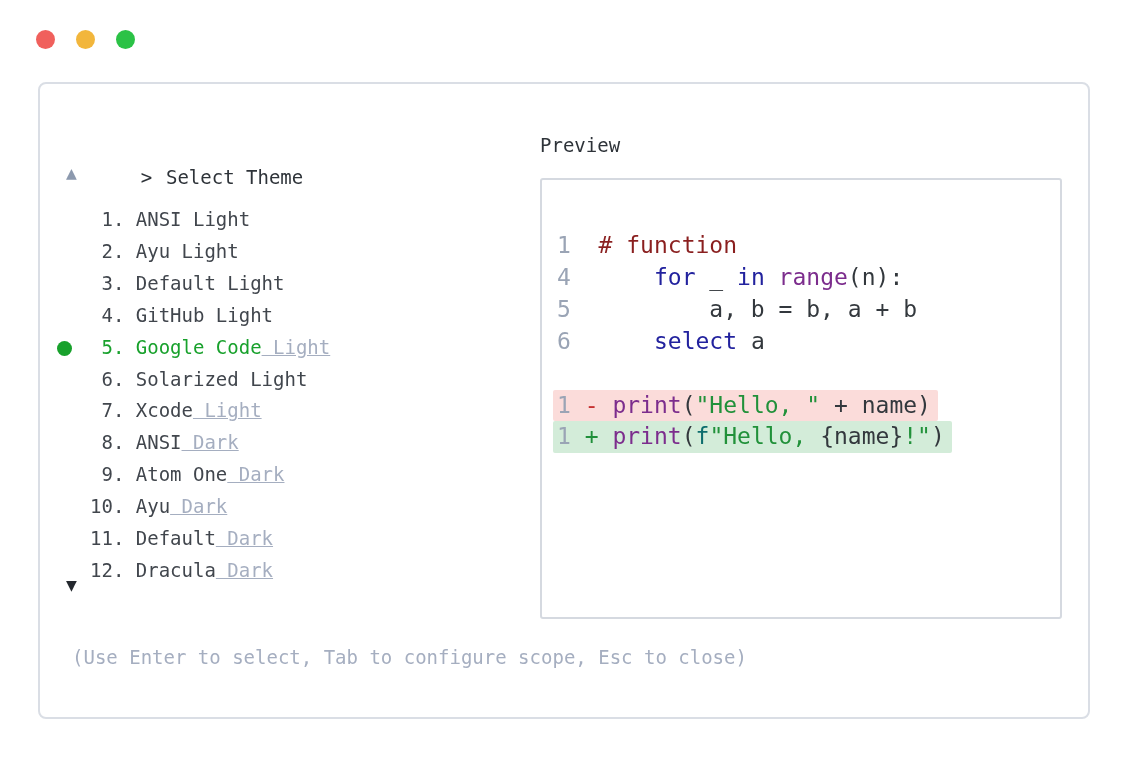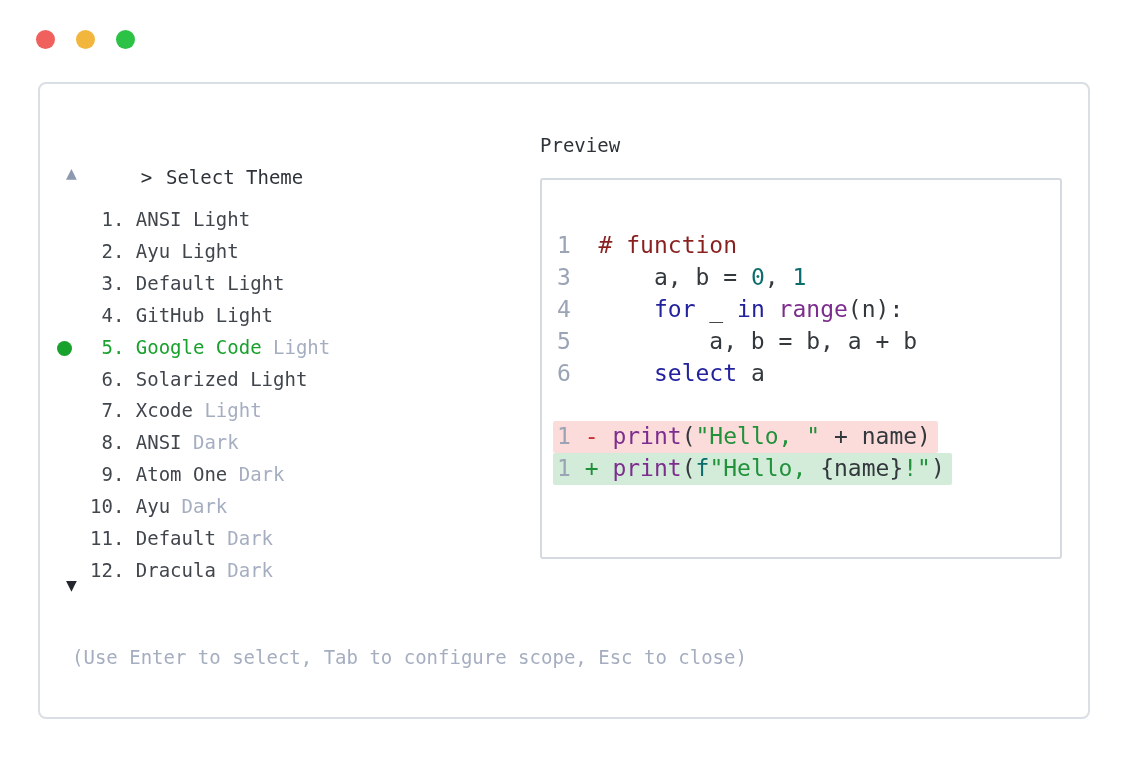--- a/index.html
+++ b/index.html
@@ -14,29 +14,29 @@
   
   .panel{position:absolute;left:38px;top:82px;width:1052px;height:637px;box-sizing:border-box;
          background:#ffffff;border:2px solid var(--panel_border);border-radius:8px;}
   .mono{font-family:"DejaVu Sans Mono", monospace;font-size:19px;line-height:31.9px;white-space:pre;}
   .prompt{position:absolute;left:32px;top:46px;color:var(--text_dark);text-align:right;}
   .prompt .sym{margin-right:13.85px;}
   .scroll-up{position:absolute;left:26px;top:80px;color:var(--arrow_up);font-size:18px;line-height:18px;}
   .scroll-down{position:absolute;left:26px;top:492px;color:var(--arrow_down);font-size:18px;line-height:18px;}
   .theme-list{position:absolute;left:50px;top:120px;}
   .trow{position:relative;white-space:pre;color:var(--list_text);}
-  .trow .seg.s-dim{color:var(--dim);}
+  .trow .seg.s-dim{color:var(--dim);text-decoration:underline;}
   .trow .seg.s-selected{color:var(--selected_green);text-align:center;}
   .trow .seg.s-normal{color:var(--list_text);}
   .bullet{position:absolute;left:-33px;top:9px;width:15px;height:15px;border-radius:50%;
           background:var(--selected_green);}
   .hint{position:absolute;left:32px;top:558px;color:var(--dim);}
   
   .preview-title{position:absolute;left:500px;top:46px;color:var(--text_dark);}
-  .preview-box{position:absolute;left:500px;top:94px;width:522px;height:381px;box-sizing:border-box;
+  .preview-box{position:absolute;left:500px;top:94px;width:522px;height:441px;box-sizing:border-box;
                background:#ffffff;border:2px solid var(--box_border);border-radius:3px;}
   .code{position:absolute;left:15px;top:50px;}
   .cl{white-space:pre;line-height:31.9px;font-size:23px;color:var(--code_plain);}
   .lt{display:inline-block;line-height:31.9px;padding:0 7px 0 4px;margin-left:-4px;border-radius:2px;}
   .lt.removed{background:var(--removed_bg);}
   .lt.added{background:var(--added_bg);}
   .tk-linenum{color:var(--linenum);}
   .tk-plain{color:var(--code_plain);}
   .tk-comment{color:var(--comment_red);}
   .tk-keyword{color:var(--kw);}
@@ -70,21 +70,20 @@
 
     <div class="scroll-down mono">▼</div>
 
     <div class="hint mono">(Use Enter to select, Tab to configure scope, Esc to close)</div>
 
     <div class="preview-title mono">Preview</div>
 
     <div class="preview-box">
       <div class="code" id="code-block">
           <div class="cl"><span class="lt"><span class="tk-linenum">1  </span><span class="tk-comment"># function</span></span></div>
-          <div class="cl"><span class="lt"><span class="tk-linenum">3  </span><span class="tk-plain">    a, b = </span><span class="tk-number">0</span><span class="tk-plain">, </span><span class="tk-number">1</span></span></div>
           <div class="cl"><span class="lt"><span class="tk-linenum">4  </span><span class="tk-plain">    </span><span class="tk-keyword">for</span><span class="tk-plain"> _ </span><span class="tk-keyword">in</span><span class="tk-plain"> </span><span class="tk-title">range</span><span class="tk-plain">(n):</span></span></div>
           <div class="cl"><span class="lt"><span class="tk-linenum">5  </span><span class="tk-plain">        a, b = b, a + b</span></span></div>
           <div class="cl"><span class="lt"><span class="tk-linenum">6  </span><span class="tk-plain">    </span><span class="tk-keyword">select</span><span class="tk-plain"> a</span></span></div>
           <div class="cl"><span class="lt">&nbsp;</span></div>
           <div class="cl"><span class="lt removed"><span class="tk-linenum">1 </span><span class="tk-minus">- </span><span class="tk-title">print</span><span class="tk-plain">(</span><span class="tk-string">"Hello, "</span><span class="tk-plain"> + name)</span></span></div>
           <div class="cl"><span class="lt added"><span class="tk-linenum">1 </span><span class="tk-plus">+ </span><span class="tk-title">print</span><span class="tk-plain">(</span><span class="tk-fprefix">f</span><span class="tk-string">"Hello, </span><span class="tk-plain">{name}</span><span class="tk-string">!"</span><span class="tk-plain">)</span></span></div>
         </div>
     </div>
 
   </div>

